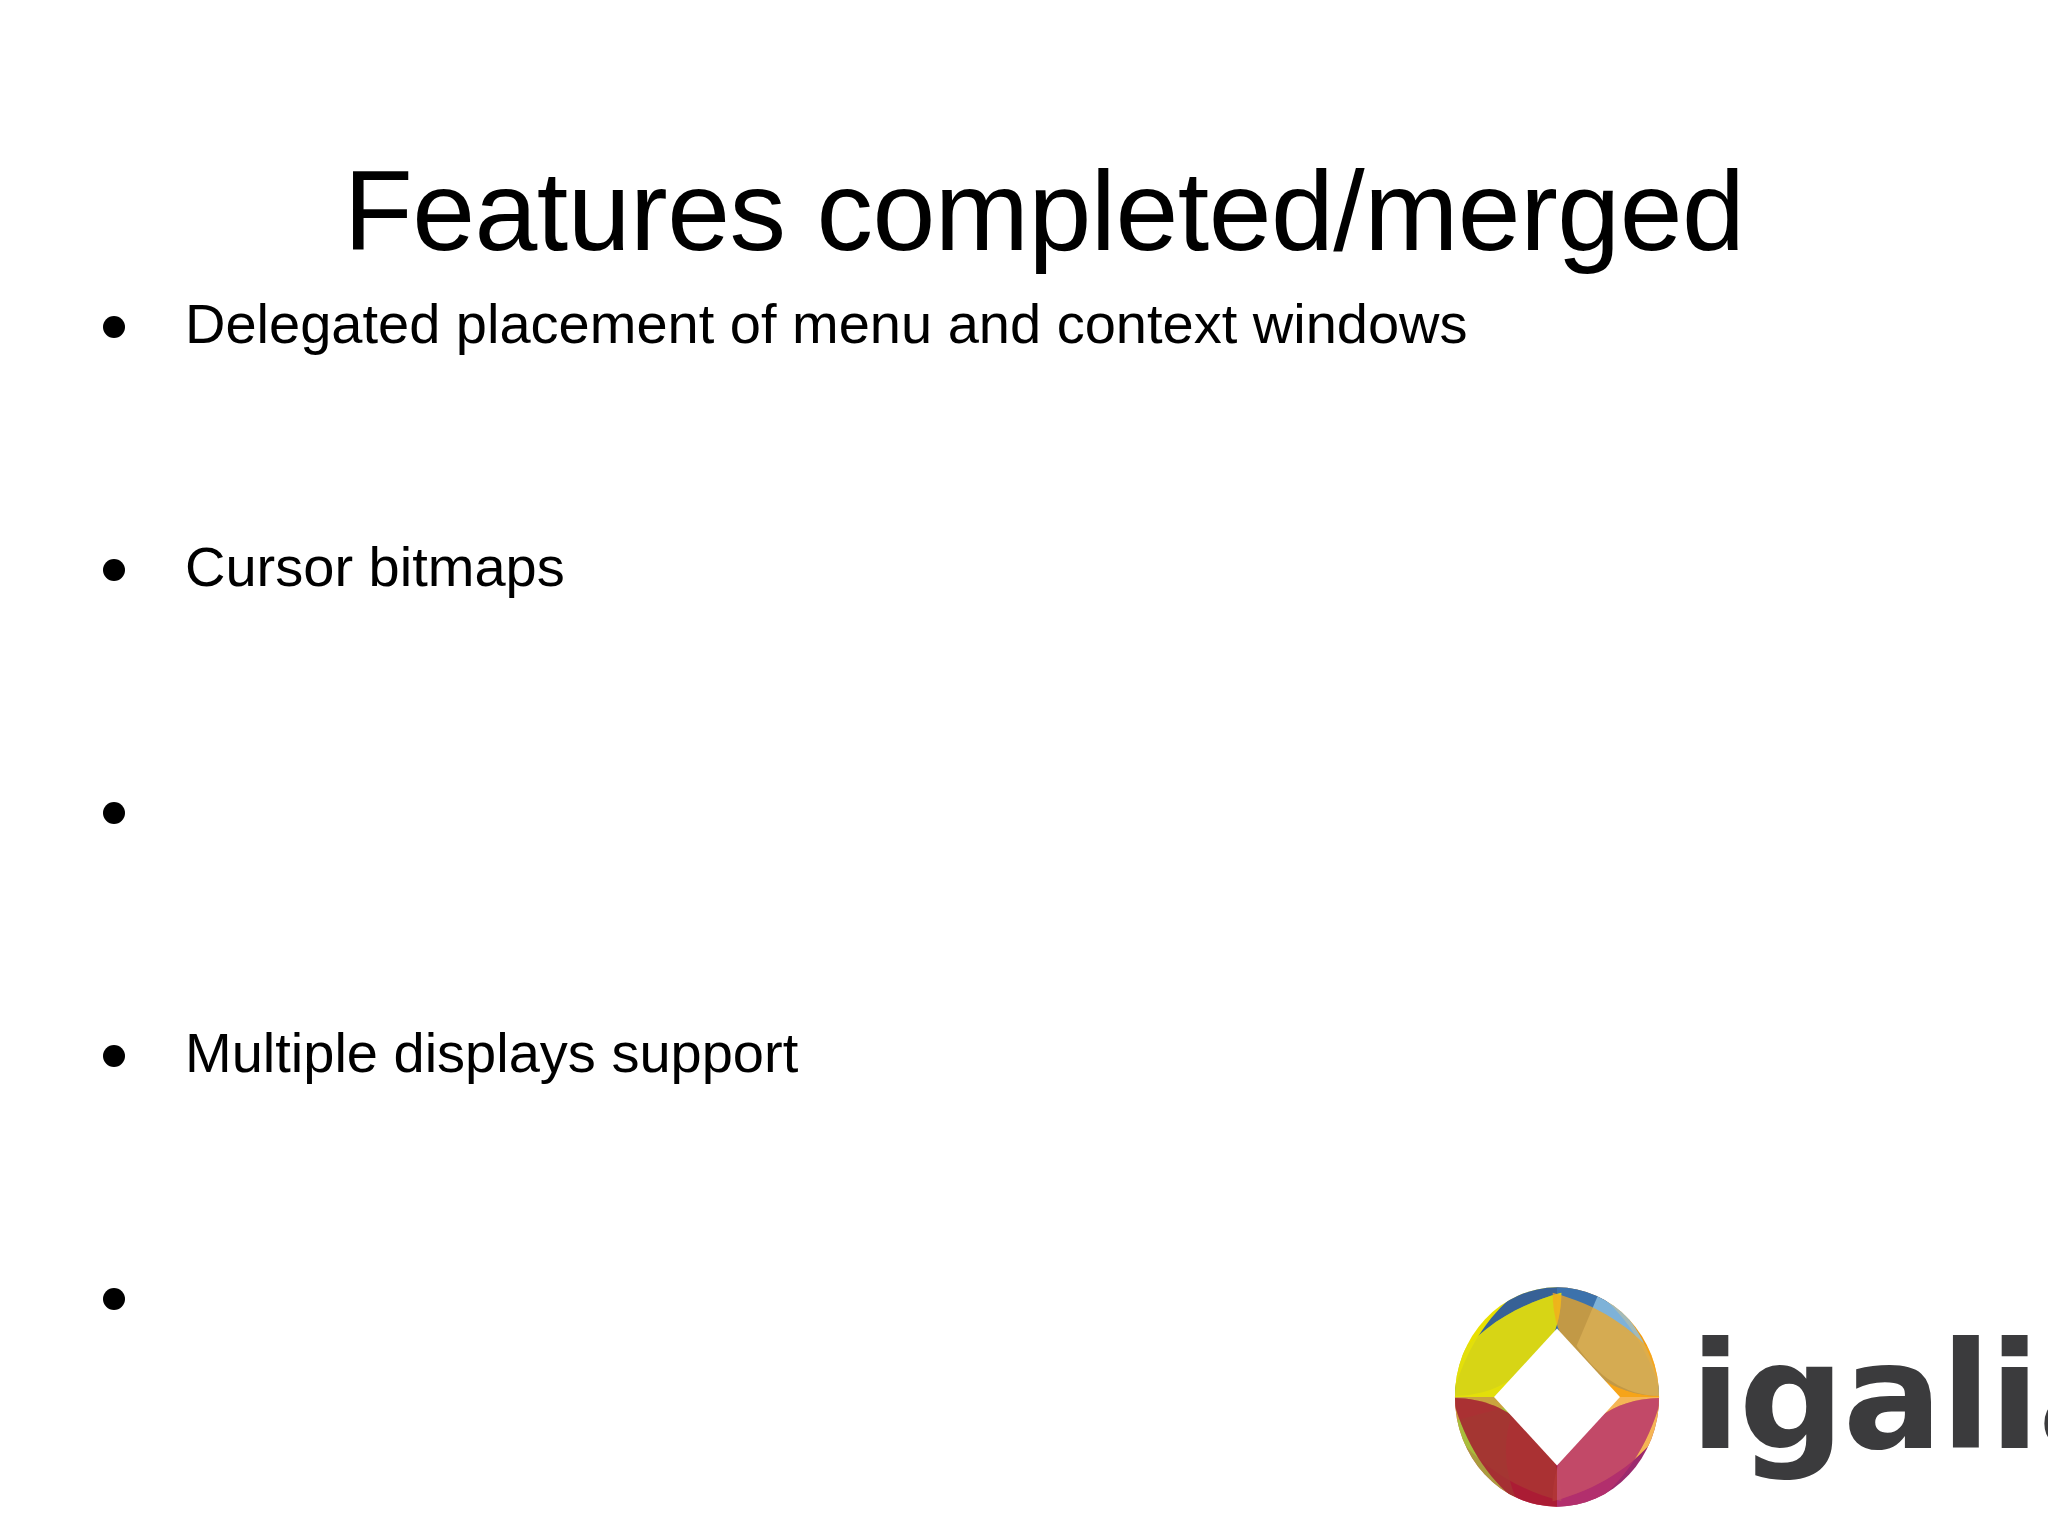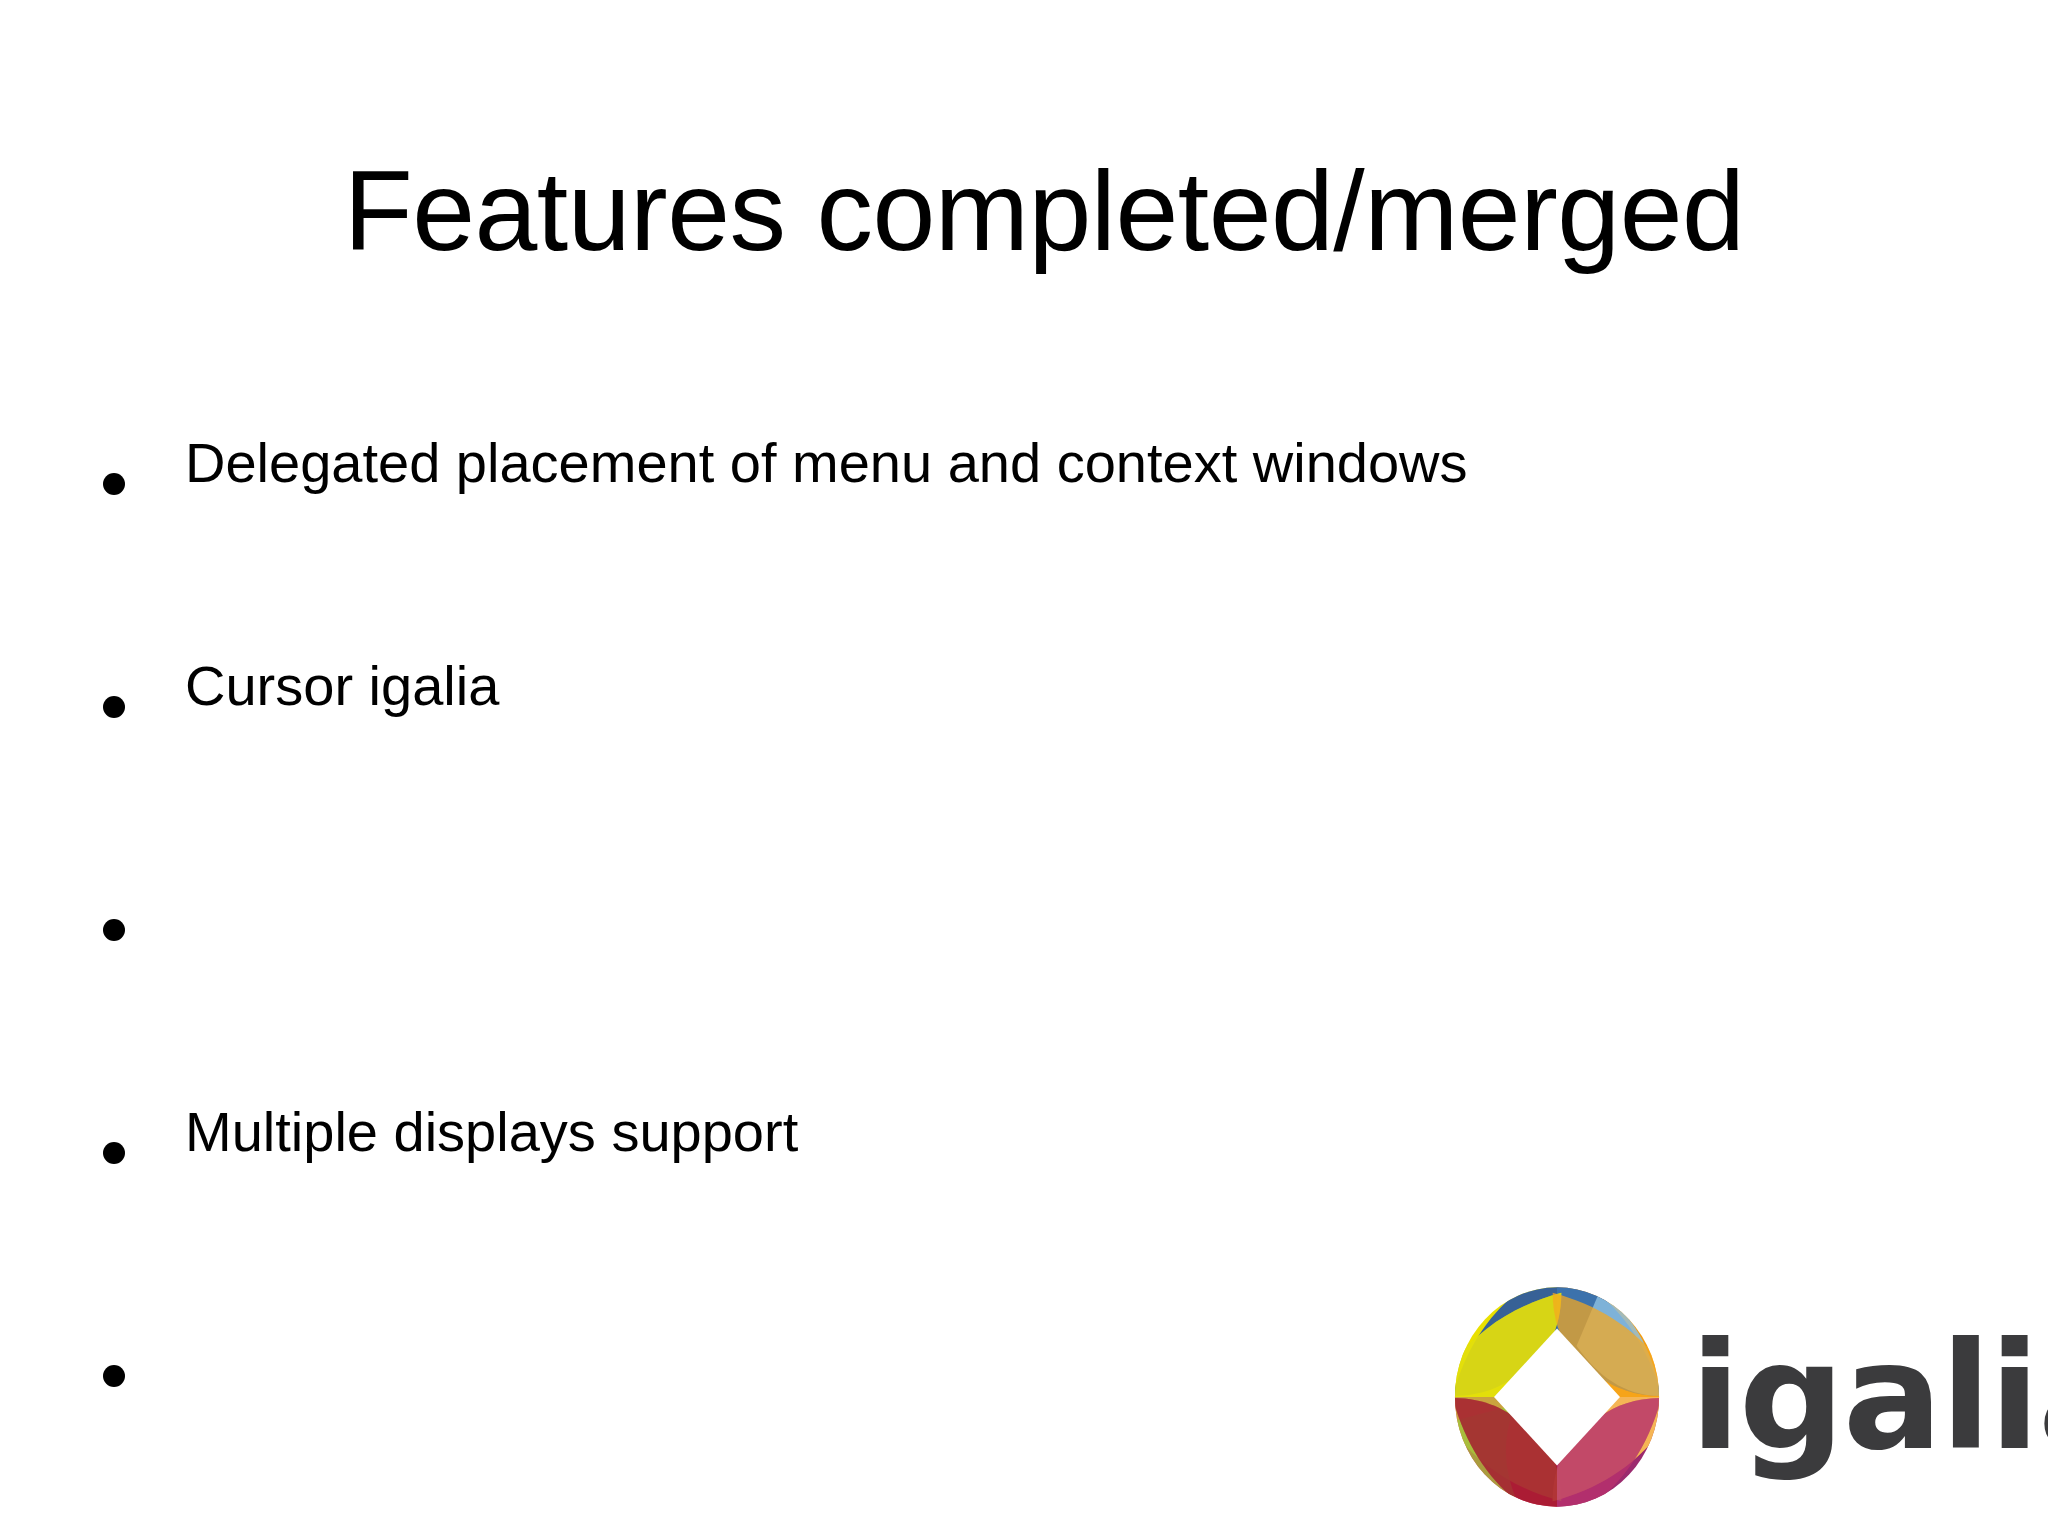--- a/index.html
+++ b/index.html
@@ -44,21 +44,22 @@
     top: 272px;
     width: 1850px;
     margin: 0;
     padding: 0;
     list-style: none;
   }
   .bullet-row {
     position: relative;
     height: 223px;
     display: flex;
-    align-items: flex-end;
+    align-items: flex-start;
+    margin-top: 20px;
   }
   .bullet-marker {
     flex: 0 0 auto;
     width: 22px;
     height: 22px;
     margin-top: 24px;
     margin-left: 11px;
     border-radius: 50%;
     background: #000000;
   }
@@ -110,21 +111,21 @@
 
   <ul id="bullet-list">
 
     <li class="bullet-row">
       <span class="bullet-marker"></span>
       <span class="bullet-text">Delegated placement of menu and context windows</span>
     </li>
 
     <li class="bullet-row">
       <span class="bullet-marker"></span>
-      <span class="bullet-text">Cursor igalia</span>
+      <span class="bullet-text">Cursor bitmaps</span>
     </li>
 
     <li class="bullet-row">
       <span class="bullet-marker"></span>
     </li>
 
 
     <li class="bullet-row">
       <span class="bullet-marker"></span>
       <span class="bullet-text">Multiple displays support</span>

